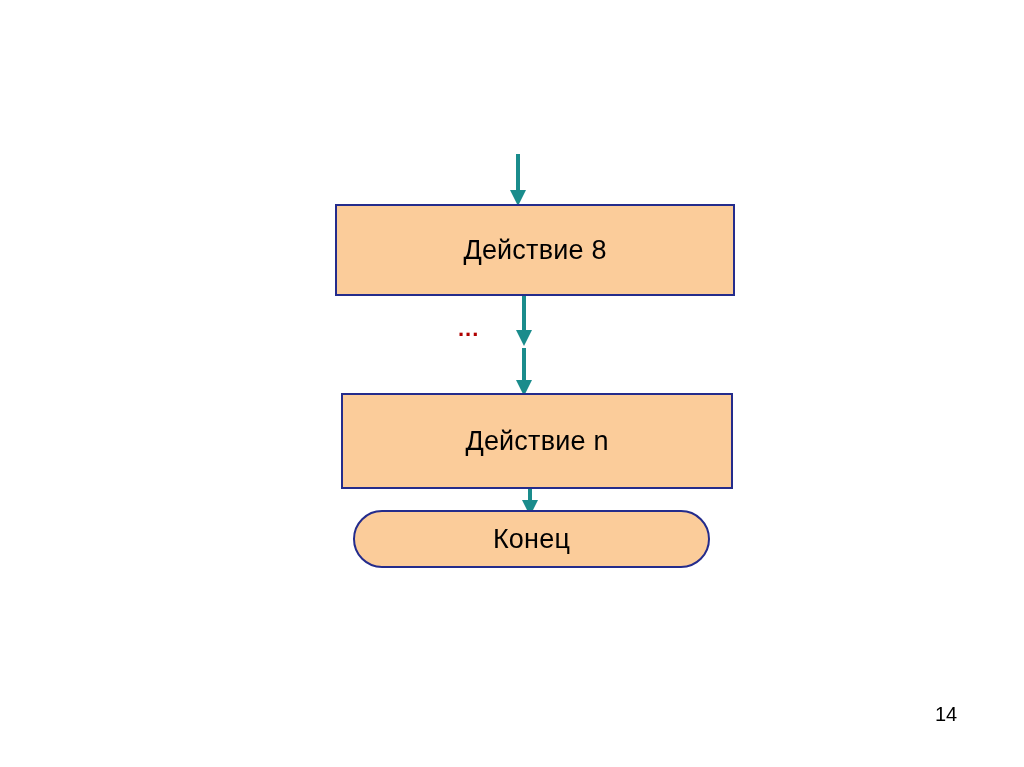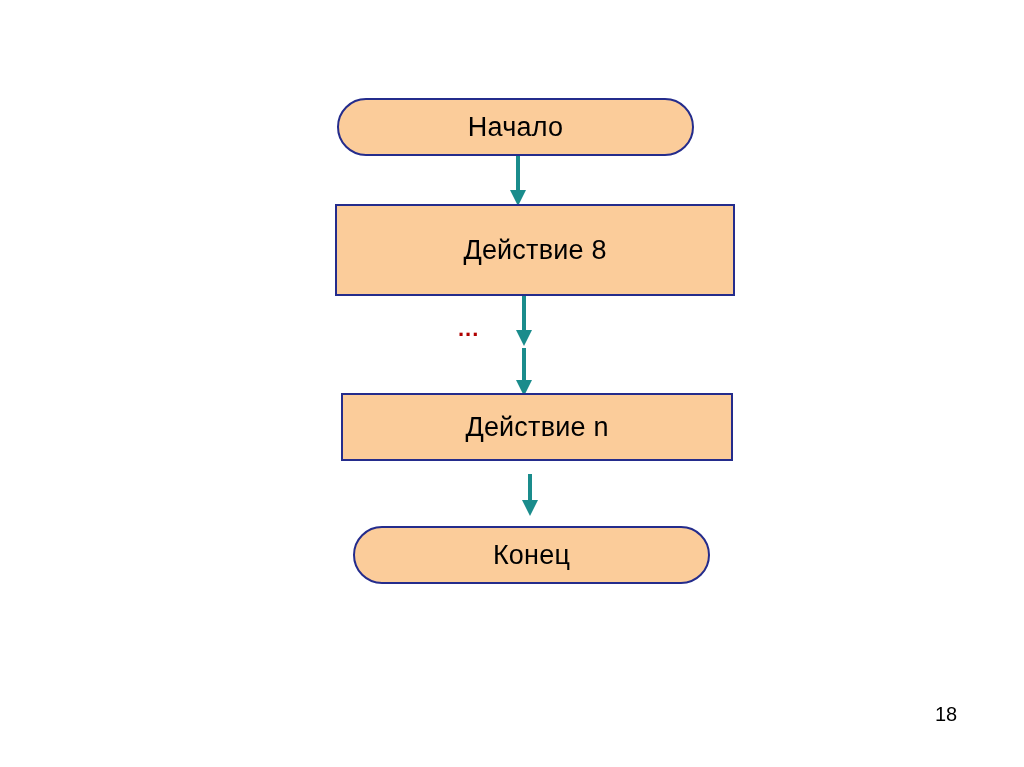--- a/index.html
+++ b/index.html
@@ -55,28 +55,27 @@
   #node-action1 {
     left: 335px;
     top: 204px;
     width: 400px;
     height: 92px;
   }
   #node-actionn {
     left: 341px;
     top: 393px;
     width: 392px;
-    height: 68px;
+    height: 96px;
   }
   #node-end {
     left: 353px;
     top: 510px;
     width: 357px;
     height: 58px;
-    margin-top: 16px;
   }
 
   .arrow {
     position: absolute;
   }
 
   .ellipsis-label {
     position: absolute;
     left: 458px;
     top: 318px;
@@ -115,25 +114,24 @@
   <svg class="arrow" style="left:506px; top:348px; width:36px; height:50px;" viewBox="0 0 36 50" xmlns="http://www.w3.org/2000/svg">
     <line x1="18" y1="0" x2="18" y2="36" stroke="#1A8C8C" stroke-width="4"></line>
     <polygon points="18,48 10,32 26,32" fill="#1A8C8C"></polygon>
   </svg>
 
   <svg class="arrow" style="left:512px; top:474px; width:36px; height:44px;" viewBox="0 0 36 44" xmlns="http://www.w3.org/2000/svg">
     <line x1="18" y1="0" x2="18" y2="30" stroke="#1A8C8C" stroke-width="4"></line>
     <polygon points="18,42 10,26 26,26" fill="#1A8C8C"></polygon>
   </svg>
 
-  <div class="node terminator" id="node-start">Начало</div>
 
   <div class="node process" id="node-action1">Действие 8</div>
 
   <div class="node process" id="node-actionn">Действие n</div>
 
   <div class="node terminator" id="node-end">Конец</div>
 
   <div class="ellipsis-label">...</div>
 
-  <div class="page-number">18</div>
+  <div class="page-number">14</div>
 
 </div>
 
 </body></html>

